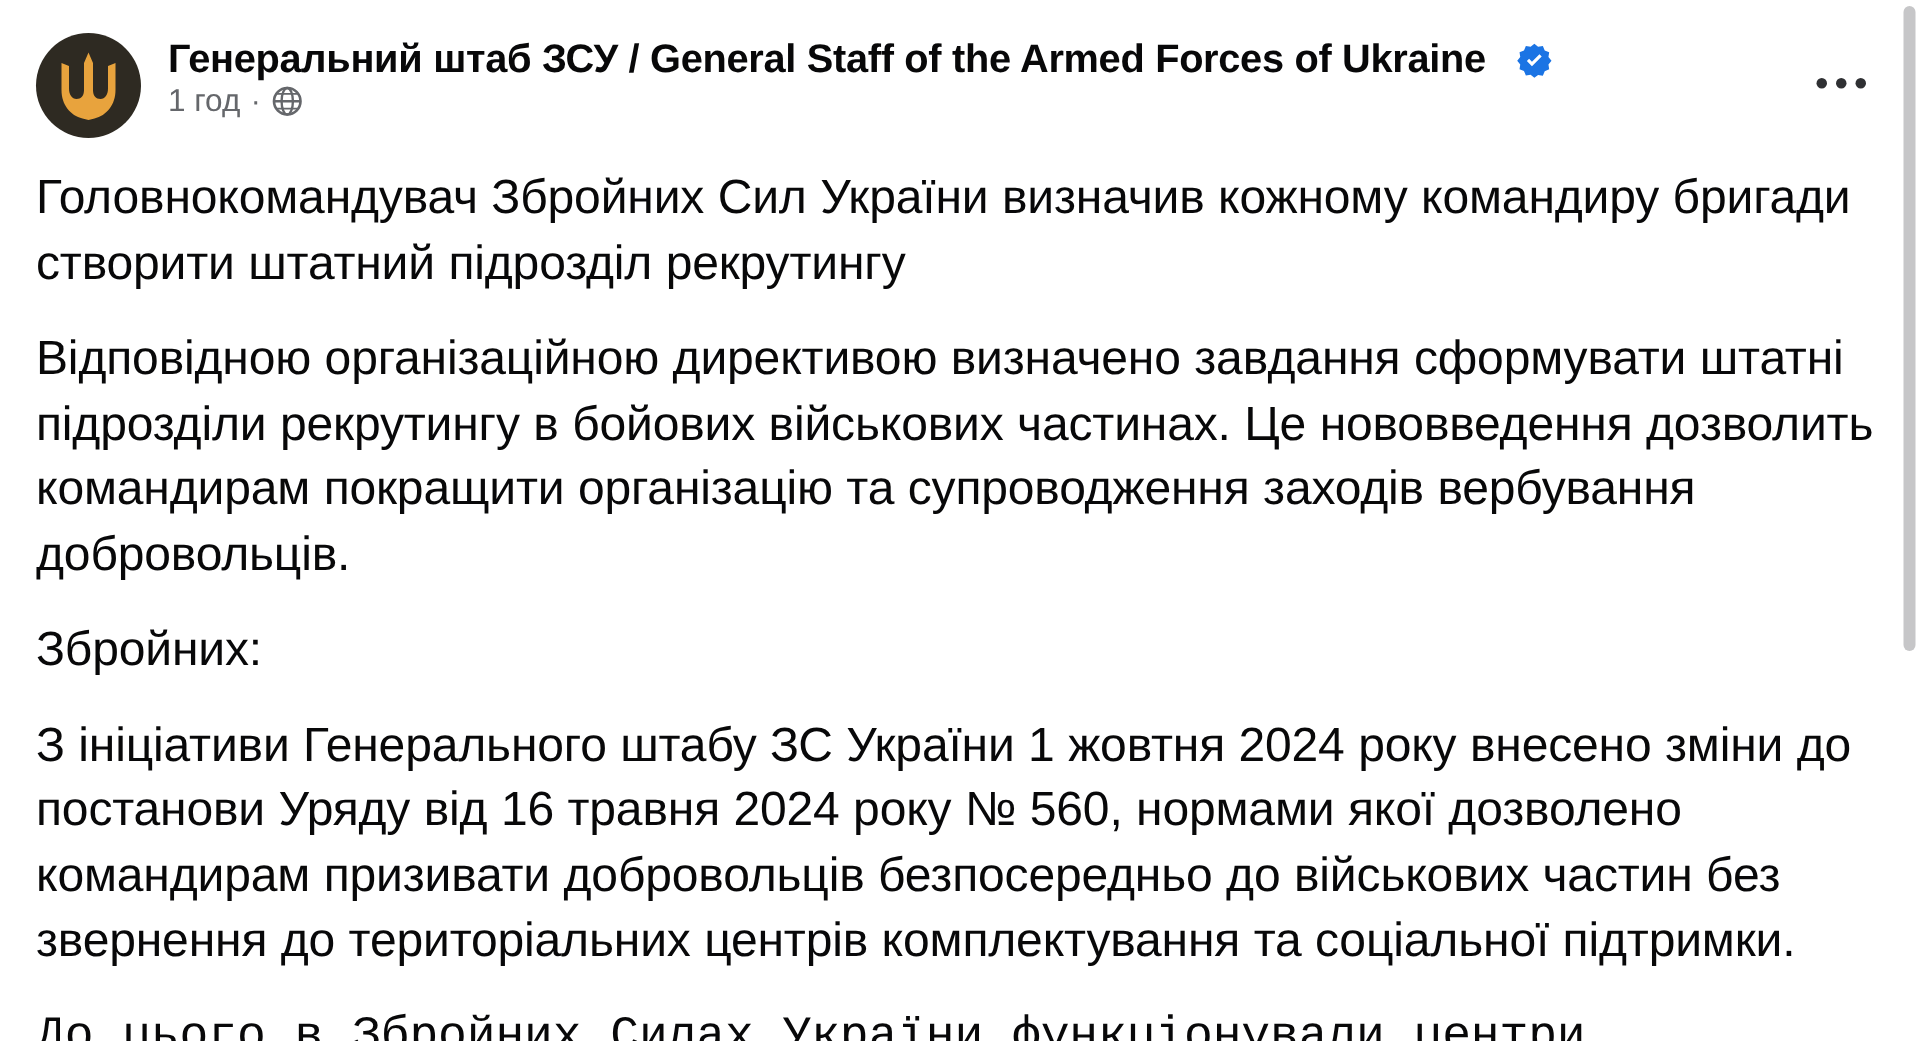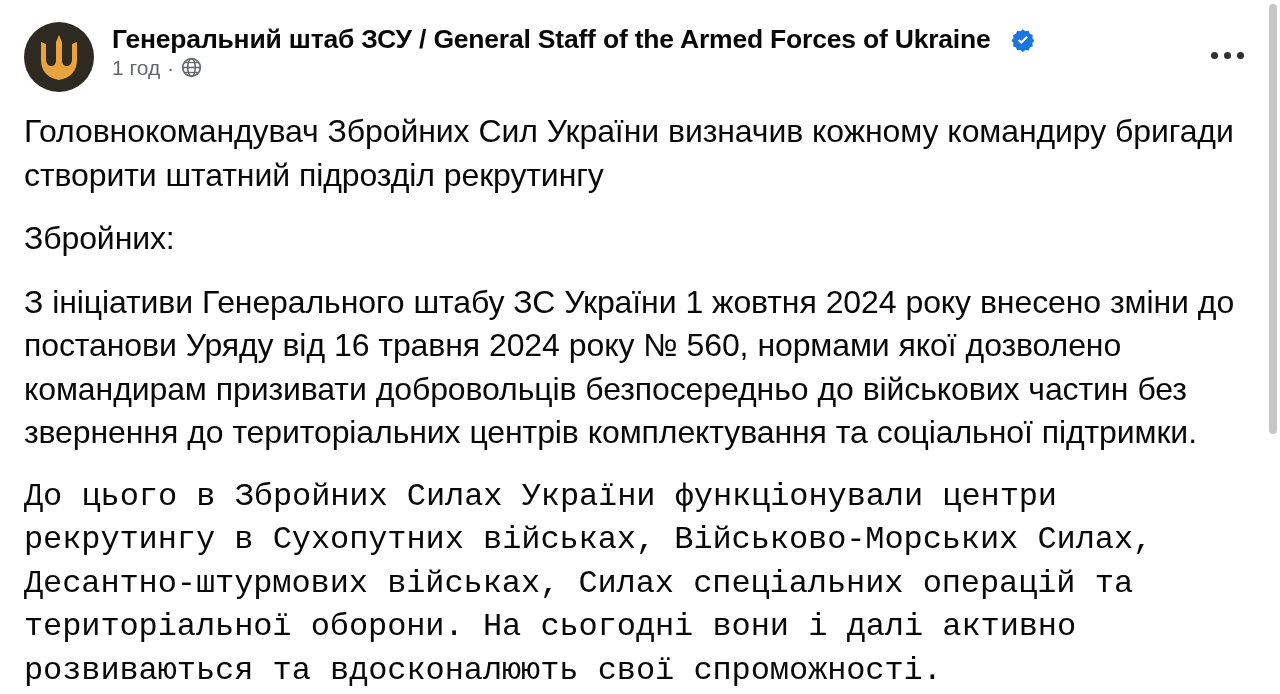--- a/index.html
+++ b/index.html
@@ -184,20 +184,21 @@
 
     <div class="more-btn">
       <span class="dot"></span>
       <span class="dot"></span>
       <span class="dot"></span>
     </div>
   </div>
 
   <div class="post-body">
     <p>Головнокомандувач Збройних Сил України визначив кожному командиру бригади створити штатний підрозділ рекрутингу</p>
+    <p>Відповідною організаційною директивою  визначено завдання сформувати штатні підрозділи рекрутингу в бойових військових частинах. Це нововведення дозволить командирам покращити організацію та супроводження заходів вербування добровольців.</p>
     <p>Збройних:</p>
     <p>З ініціативи Генерального штабу ЗС України 1 жовтня 2024 року внесено зміни до постанови Уряду від 16 травня 2024 року № 560, нормами якої дозволено командирам призивати добровольців безпосередньо до військових частин без звернення до територіальних центрів комплектування та соціальної підтримки.</p>
     <p>До цього в Збройних Силах України  функціонували центри рекрутингу в Сухопутних військах, Військово-Морських Силах, Десантно-штурмових військах, Силах спеціальних операцій та територіальної оборони. На сьогодні вони і далі активно розвиваються та вдосконалюють свої спроможності.</p>
   </div>
 
   <div class="scrollbar-track">
     <div class="scrollbar-thumb"></div>
   </div>
 
 </div>

